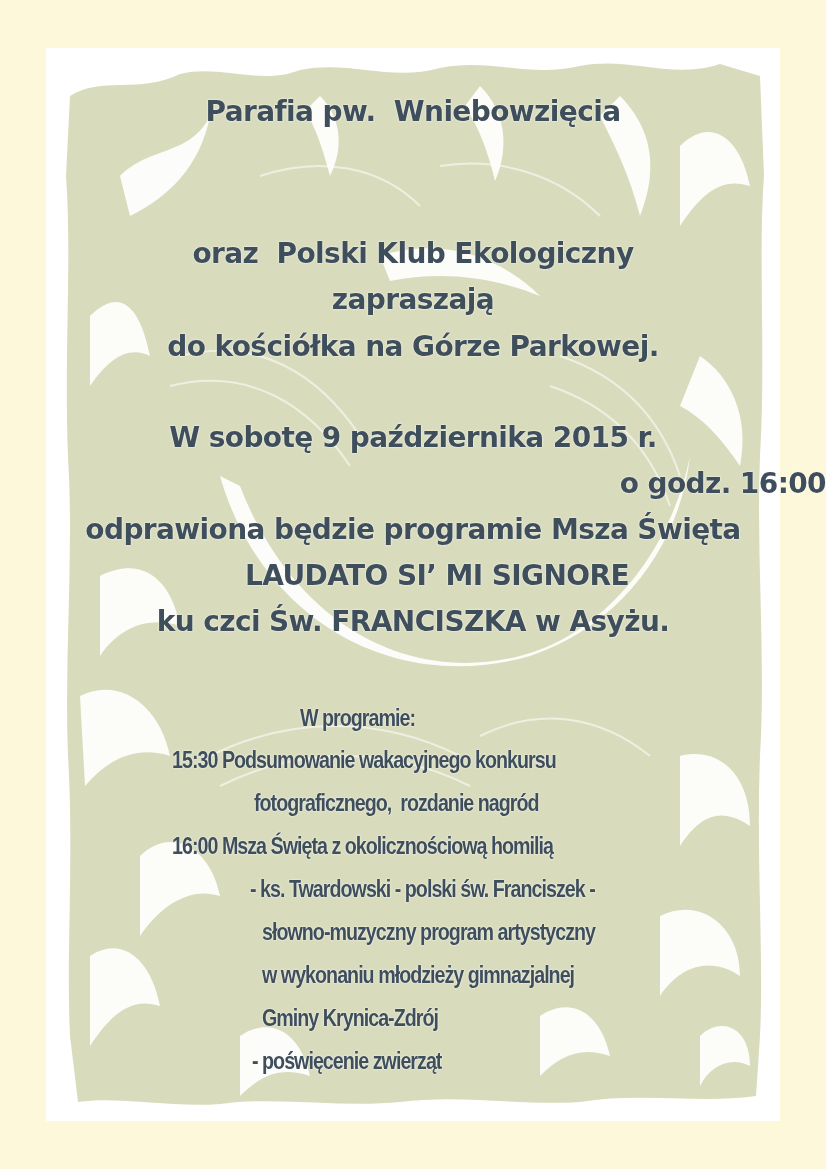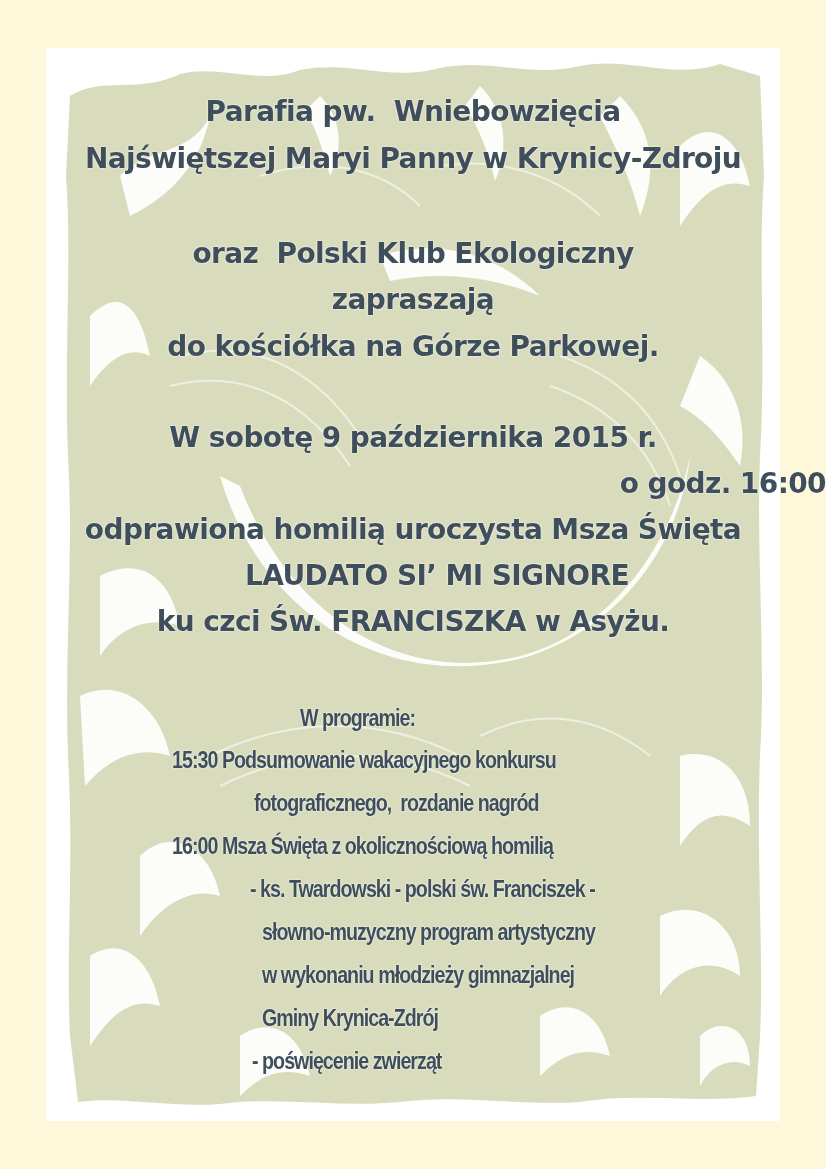--- a/index.html
+++ b/index.html
@@ -112,29 +112,28 @@
         <path d="M200,120 C260,100 320,110 360,150"></path>
         <path d="M380,110 C440,100 500,120 540,160"></path>
       </g>
     </svg>
   </div>
 </div>
 
 <div class="text-layer">
 
   <div class="line center main" style="top:98px;">Parafia pw.  Wniebowzięcia</div>
-  <div class="line center main" style="top:145px;">Najświętszej Maryi Panny w Krynicy-Zdroju</div>
 
   <div class="line center main" style="top:240px;">oraz  Polski Klub Ekologiczny</div>
   <div class="line center main" style="top:286px;">zapraszają</div>
   <div class="line center main" style="top:333px;">do kościółka na Górze Parkowej.</div>
 
   <div class="line center main" style="top:424px;">W sobotę 9 października 2015 r.</div>
   <div class="line center main" style="top:470px;text-align:right;">o godz. 16:00</div>
-  <div class="line center main" style="top:516px;">odprawiona homilią uroczysta Msza Święta</div>
+  <div class="line center main" style="top:516px;">odprawiona będzie programie Msza Święta</div>
   <div class="line center main" style="top:562px;margin-left:24px;">LAUDATO SI’ MI SIGNORE</div>
   <div class="line center main" style="top:608px;">ku czci Św. FRANCISZKA w Asyżu.</div>
 
   <div class="line prog" style="left:300px; top:706px;">W programie:</div>
   <div class="line prog" style="left:172px; top:748px;">15:30 Podsumowanie wakacyjnego konkursu</div>
   <div class="line prog" style="left:254px; top:791px;">fotograficznego,  rozdanie nagród</div>
   <div class="line prog" style="left:172px; top:834px;">16:00 Msza Święta z okolicznościową homilią</div>
   <div class="line prog" style="left:250px; top:877px;">- ks. Twardowski - polski św. Franciszek -</div>
   <div class="line prog" style="left:262px; top:920px;">słowno-muzyczny program artystyczny</div>
   <div class="line prog" style="left:262px; top:963px;">w wykonaniu młodzieży gimnazjalnej</div>

